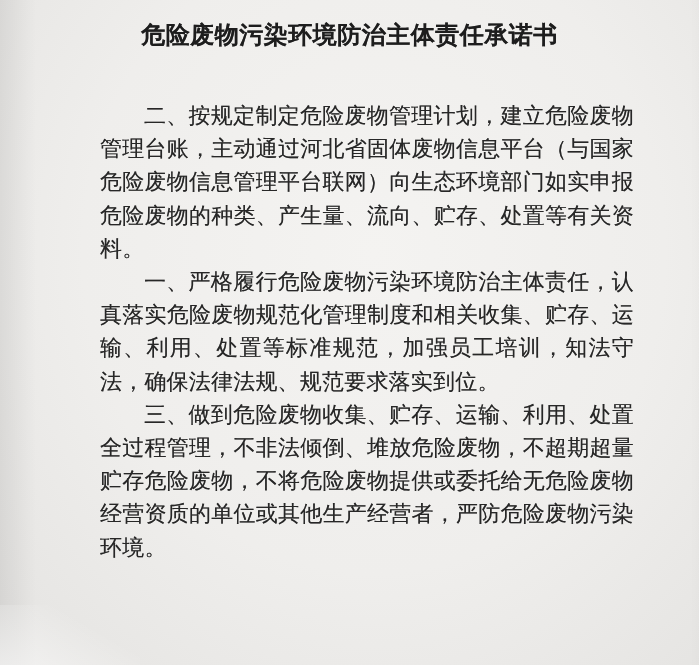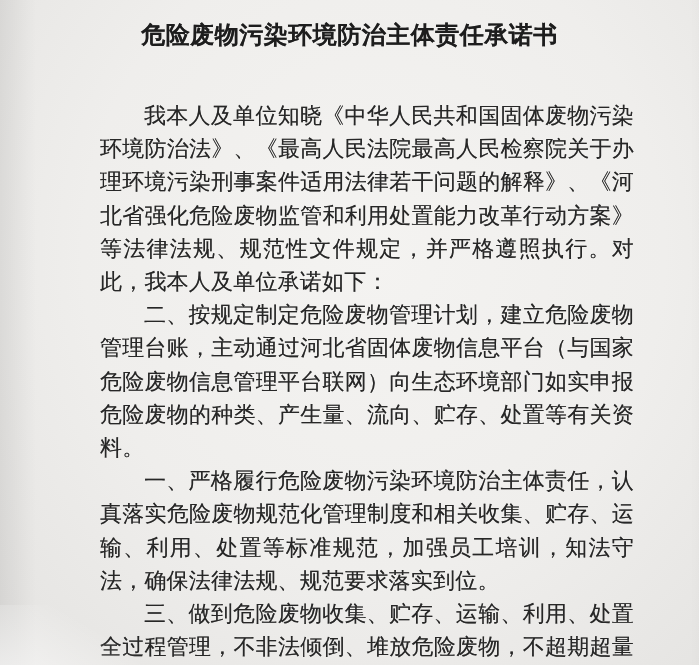--- a/index.html
+++ b/index.html
@@ -60,18 +60,17 @@
     word-break: break-all;
     overflow-wrap: break-word;
   }
 </style>
 </head>
 <body>
 
 <div class="page">
   <h1 class="doc-title">危险废物污染环境防治主体责任承诺书</h1>
   <div class="doc-body">
-    <p>我本人及单位知晓《中华人民共和国固体废物污染环境防治法》、《最高人民法院最高人民检察院关于办理环境污染刑事案件适用法律若干问题的解释》、《河北省强化危险废物监管和利用处置能力改革行动方案》等法律法规、规范性文件规定，并严格遵照执行。对此，我本人及单位承诺如下：</p>
     <p>二、按规定制定危险废物管理计划，建立危险废物管理台账，主动通过河北省固体废物信息平台（与国家危险废物信息管理平台联网）向生态环境部门如实申报危险废物的种类、产生量、流向、贮存、处置等有关资料。</p>
     <p>一、严格履行危险废物污染环境防治主体责任，认真落实危险废物规范化管理制度和相关收集、贮存、运输、利用、处置等标准规范，加强员工培训，知法守法，确保法律法规、规范要求落实到位。</p>
     <p>三、做到危险废物收集、贮存、运输、利用、处置全过程管理，不非法倾倒、堆放危险废物，不超期超量贮存危险废物，不将危险废物提供或委托给无危险废物经营资质的单位或其他生产经营者，严防危险废物污染环境。</p>
   </div>
 </div>
 
 </body></html>

